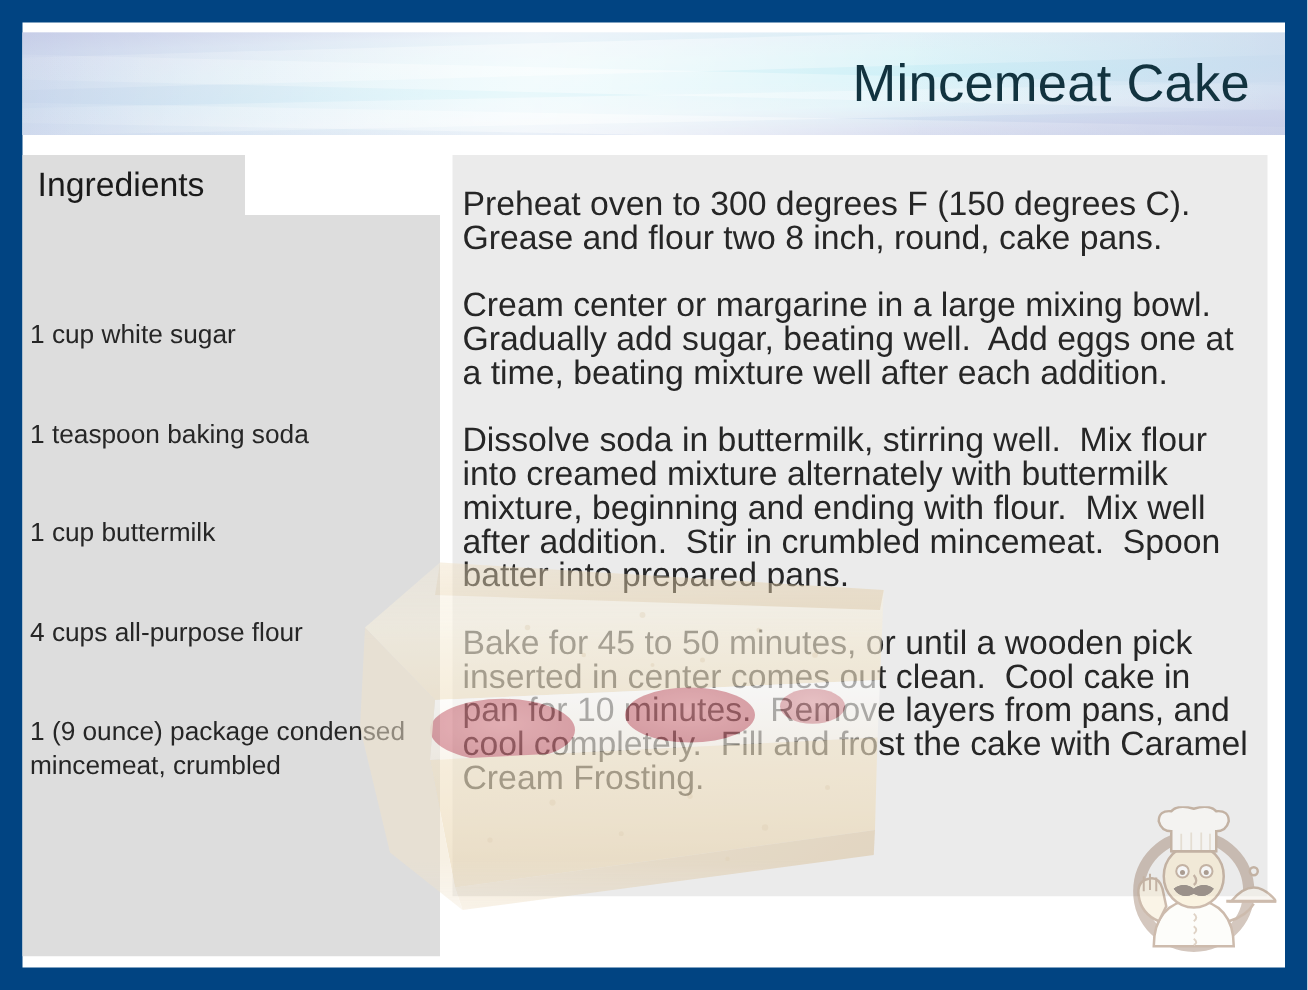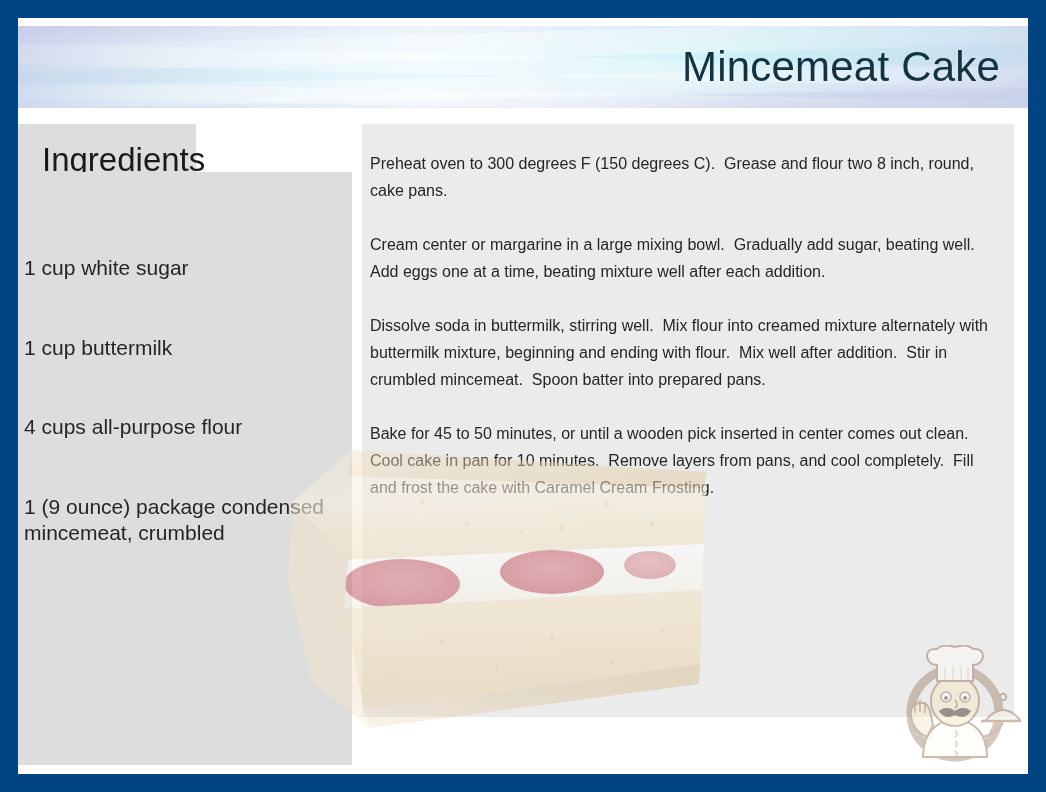--- a/index.html
+++ b/index.html
@@ -99,22 +99,22 @@
     background: #dddddd;
   }
   .col-directions .head-strip .tab { background: #ededed; }
   .col-ingredients .head-strip .tab { width: 178px; }
   .col-directions  .head-strip .tab { width: 164px; }
 
   .head-strip h2 {
     position: absolute;
     left: 12px;
     top: 2px;
-    margin: 12px;
-    font-size: 33px;
+    margin: 0;
+    font-size: 27px;
     font-weight: normal;
     color: #1a1a1a;
     line-height: 44px;
   }
 
   .panel-body {
     position: relative;
     height: 593px;
     background: #dddddd;
     box-sizing: border-box;
@@ -136,21 +136,21 @@
     white-space: pre-wrap;
   }
   .ing-list li { margin: 0; }
 
   
   .dir-wrap {
     position: absolute;
     left: 8px;
     top: 26px;
     right: 14px;
-    font-size: 16px;
+    font-size: 27px;
     line-height: 27px;
     color: #262626;
   }
   .dir-wrap p {
     margin: 0 0 27px 0;
     white-space: pre-wrap;
   }
 
   
   .cake {
@@ -190,20 +190,21 @@
   </div>
 
   <div class="col-ingredients">
     <div class="head-strip">
       <div class="tab"></div>
       <h2>Ingredients</h2>
     </div>
     <div class="panel-body">
       <ul class="ing-list">
         <li>1 cup white sugar</li>
+        <li>1 teaspoon baking soda</li>
         <li>1 cup buttermilk</li>
         <li>4 cups all-purpose flour</li>
         <li>1 (9 ounce) package condensed mincemeat, crumbled</li>
         
       </ul>
     </div>
   </div>
 
   <div class="col-directions">
     <div class="panel-body">

